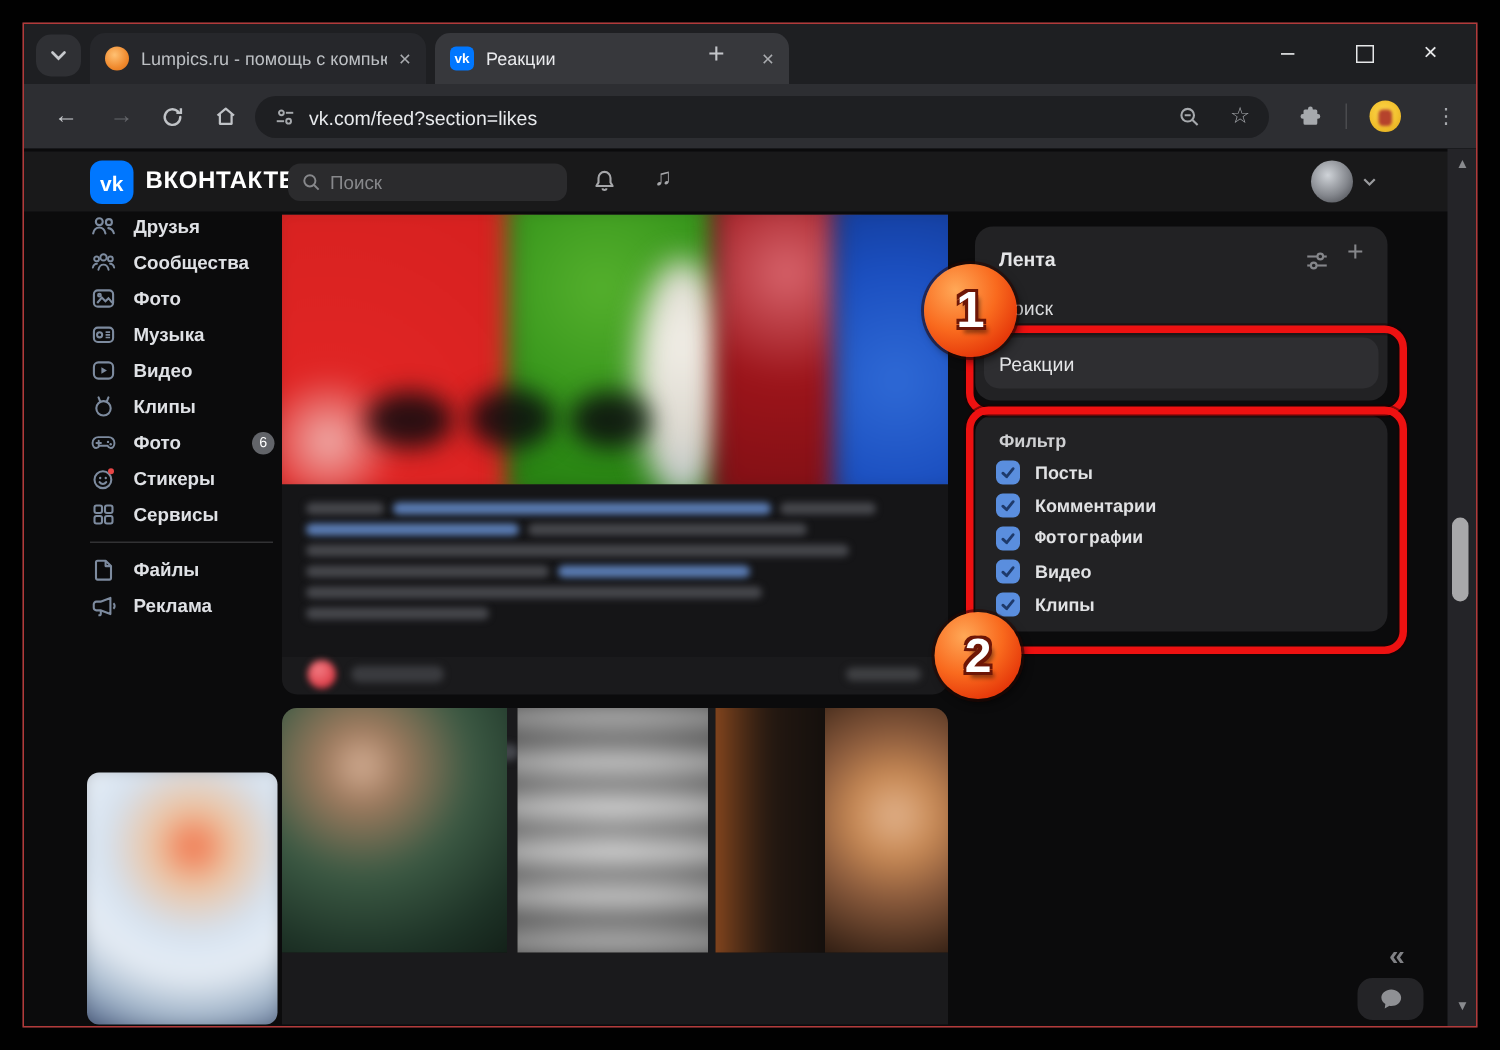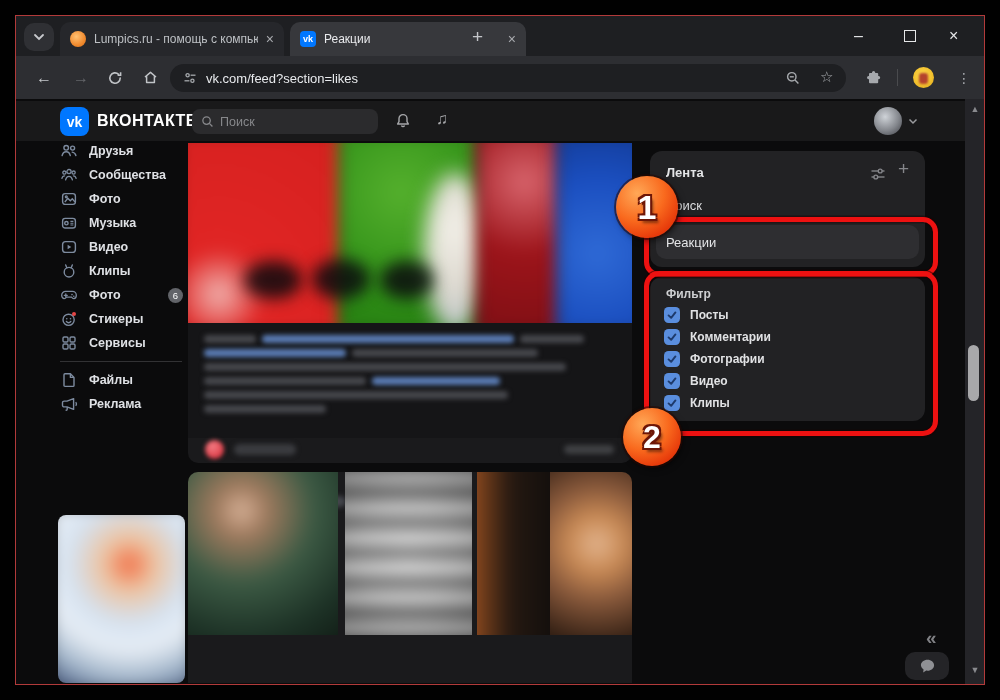--- a/index.html
+++ b/index.html
@@ -389,21 +389,21 @@
         <span class="fl-label">Посты</span>
       </div>
       <div class="fl-row" style="top:50px;">
         <span class="cbx">
             <svg width="12" height="12" viewBox="0 0 14 14">
               <polyline points="3,7.5 6,10.3 11,4" fill="none" stroke="#1e3a6b" stroke-width="2.2" stroke-linecap="round" stroke-linejoin="round"></polyline>
             </svg>
           </span>
         <span class="fl-label">Комментарии</span>
       </div>
-      <div class="fl-row" style="top:72px;">
+      <div class="fl-row" style="top:72px;font-family:Liberation Mono, monospace;">
         <span class="cbx">
             <svg width="12" height="12" viewBox="0 0 14 14">
               <polyline points="3,7.5 6,10.3 11,4" fill="none" stroke="#1e3a6b" stroke-width="2.2" stroke-linecap="round" stroke-linejoin="round"></polyline>
             </svg>
           </span>
         <span class="fl-label">Фотографии</span>
       </div>
       <div class="fl-row" style="top:94px;">
         <span class="cbx">
             <svg width="12" height="12" viewBox="0 0 14 14">

